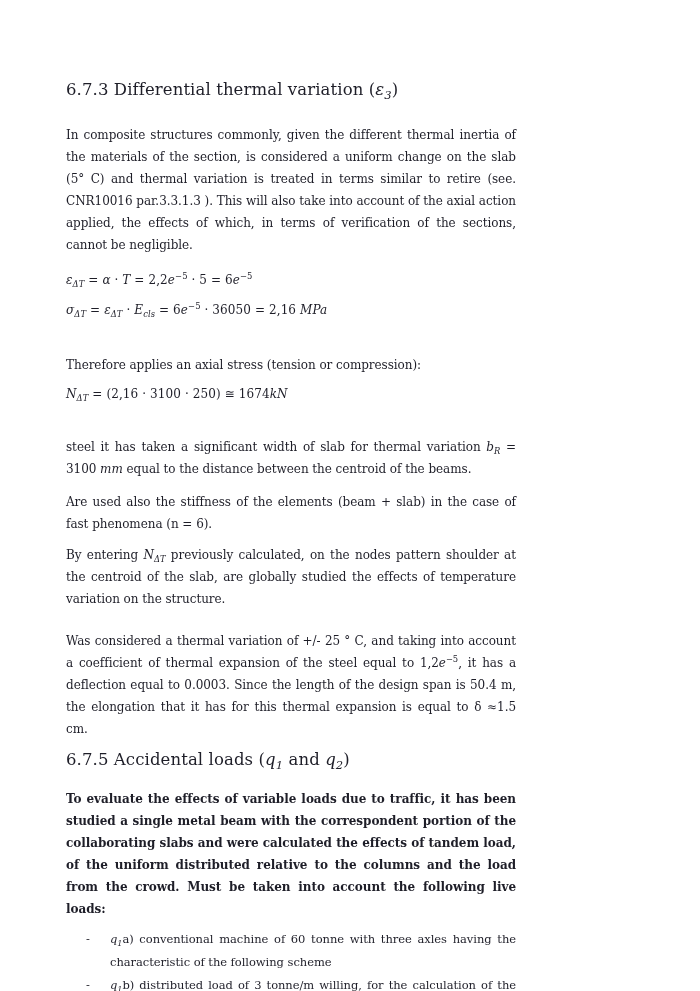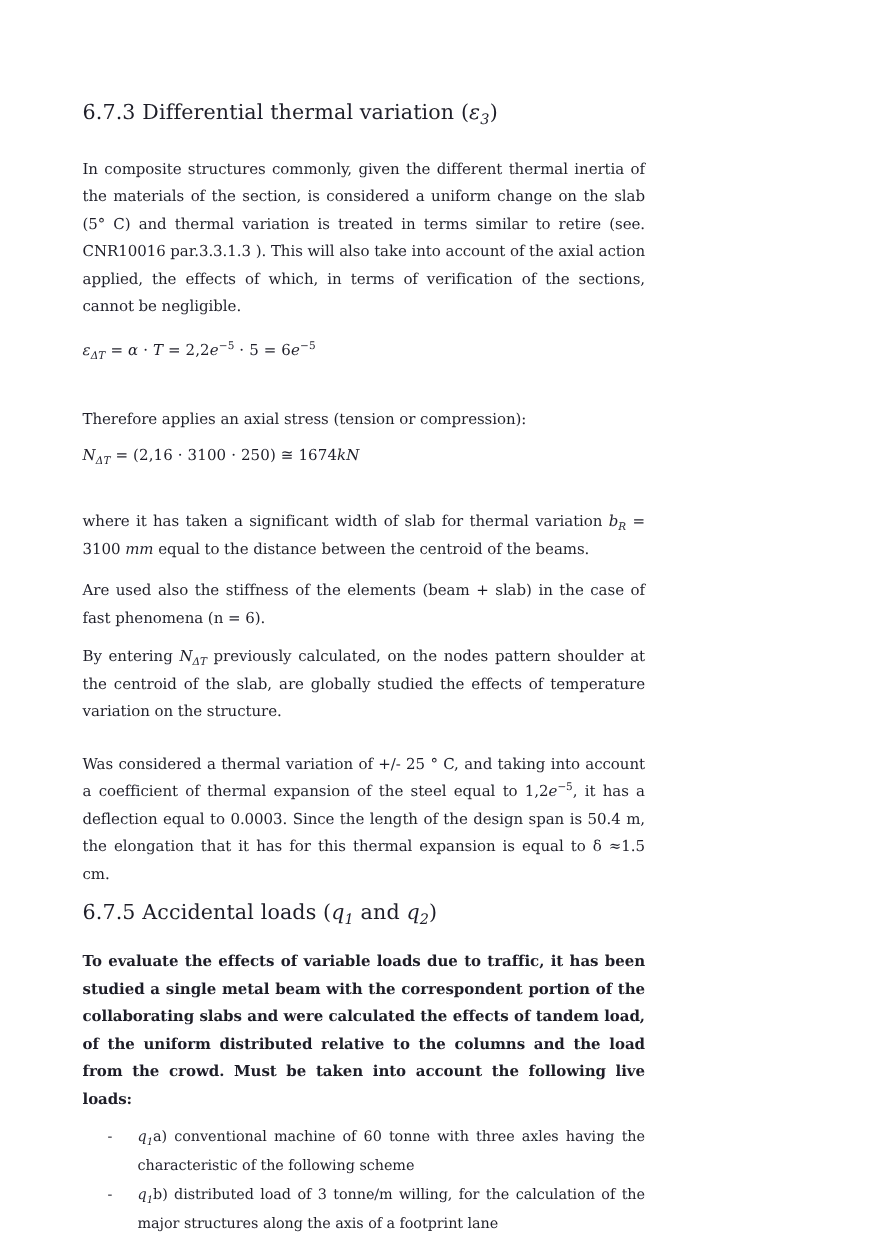--- a/index.html
+++ b/index.html
@@ -89,26 +89,27 @@
 <body style="color: rgb(30, 30, 40); background: rgb(255, 255, 255);">
 
 <div class="page">
 
   <h2 class="heading"><span>6.7.3 Differential thermal variation (</span><span class="it">ε</span><sub class="it">3</sub><span>)</span></h2>
 
   <p class="para g22">In composite structures commonly, given the different thermal inertia of the materials of the section, is considered a uniform change on the slab (5° C) and thermal variation is treated in terms similar to retire (see. CNR10016 par.3.3.1.3 ). This will also take into account of the axial action applied, the effects of which, in terms of verification of the sections, cannot be negligible.</p>
 
   <p class="formula g14"><span class="it">ε</span><sub class="it">ΔT</sub><span> = </span><span class="it">α</span><span> · </span><span class="it">T</span><span> = 2,2</span><span class="it">e</span><sup>−5</sup><span> · 5 = 6</span><span class="it">e</span><sup>−5</sup></p>
 
+  <p class="formula g10"><span class="it">σ</span><sub class="it">ΔT</sub><span> = </span><span class="it">ε</span><sub class="it">ΔT</sub><span> · </span><span class="it">E</span><sub class="it">cls</sub><span> = 6</span><span class="it">e</span><sup>−5</sup><span> · 36050 = 2,16 </span><span class="it">MPa</span></p>
 
   <p class="para g34">Therefore applies an axial stress (tension or compression):</p>
 
   <p class="formula g8"><span class="it">N</span><sub class="it">ΔT</sub><span> = (2,16 · 3100 · 250) ≅ 1674</span><span class="it">kN</span></p>
 
-  <p class="para g32"><span>where it has taken a significant width of slab for thermal variation </span><span class="it">b</span><sub class="it">R</sub><span> = 3100 </span><span class="it">mm</span><span> equal to the distance between the centroid of the beams.</span></p>
+  <p class="para g32"><span>steel it has taken a significant width of slab for thermal variation </span><span class="it">b</span><sub class="it">R</sub><span> = 3100 </span><span class="it">mm</span><span> equal to the distance between the centroid of the beams.</span></p>
 
   <p class="para g11">Are used also the stiffness of the elements (beam + slab) in the case of fast phenomena (n = 6).</p>
 
   <p class="para g9"><span>By entering </span><span class="it">N</span><sub class="it">ΔT</sub><span> previously calculated, on the nodes pattern shoulder at the centroid of the slab, are globally studied the effects of temperature variation on the structure.</span></p>
 
 
   <p class="para g20"><span>Was considered a thermal variation of +/- 25 ° C, and taking into account a coefficient of thermal expansion of the steel equal to 1,2</span><span class="it">e</span><sup>−5</sup><span>, it has a deflection equal to 0.0003. Since the length of the design span is 50.4 m, the elongation that it has for this thermal expansion is equal to </span><span>δ</span><span> ≈1.5 cm.</span></p>
 
   <h2 class="heading g8"><span>6.7.5 Accidental loads (</span><span class="it">q</span><sub class="it">1</sub><span> and </span><span class="it">q</span><sub class="it">2</sub><span>)</span></h2>
 

